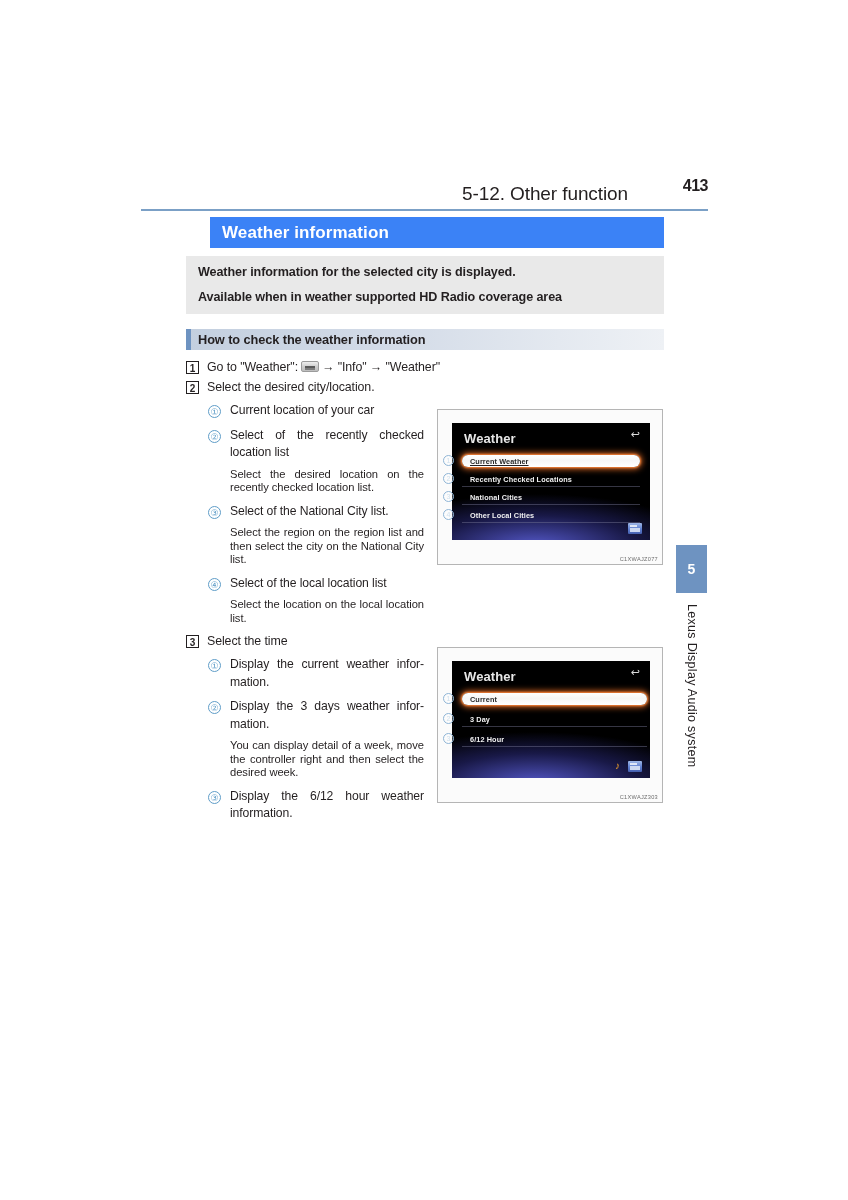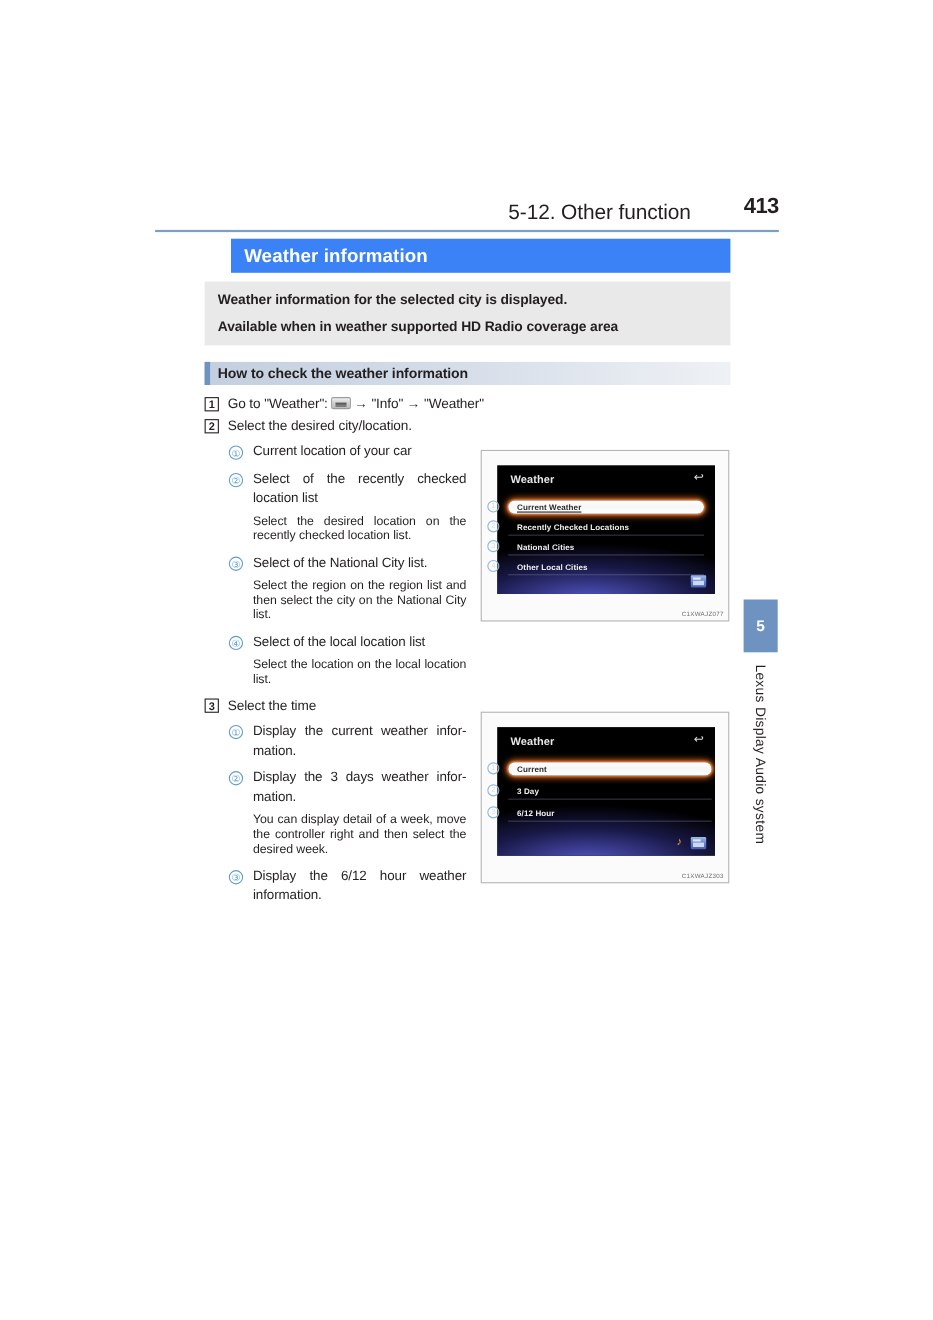--- a/index.html
+++ b/index.html
@@ -30,21 +30,21 @@
     top: 0px;
     font-size: 19px;
     letter-spacing: -0.1px;
     color: #231f20;
     white-space: nowrap;
   }
   .header-page-no {
     position: absolute;
     right: 0px;
     top: -6px;
-    font-size: 20px;
+    font-size: 16px;
     font-weight: bold;
     letter-spacing: -0.5px;
     color: #231f20;
   }
   .header-rule {
     position: absolute;
     left: 141px;
     top: 209px;
     width: 567px;
     height: 2px;
@@ -227,21 +227,21 @@
     width: 198px;
     height: 117px;
     background: #000000;
     overflow: hidden;
   }
   .screen-title {
     position: absolute;
     left: 12px;
     top: 8px;
     color: #e7e7e7;
-    font-size: 10px;
+    font-size: 13px;
     font-weight: bold;
     letter-spacing: 0.1px;
   }
   .back-arrow {
     position: absolute;
     right: 10px;
     top: 6px;
     color: #dcdcdc;
     font-size: 11px;
     line-height: 11px;

